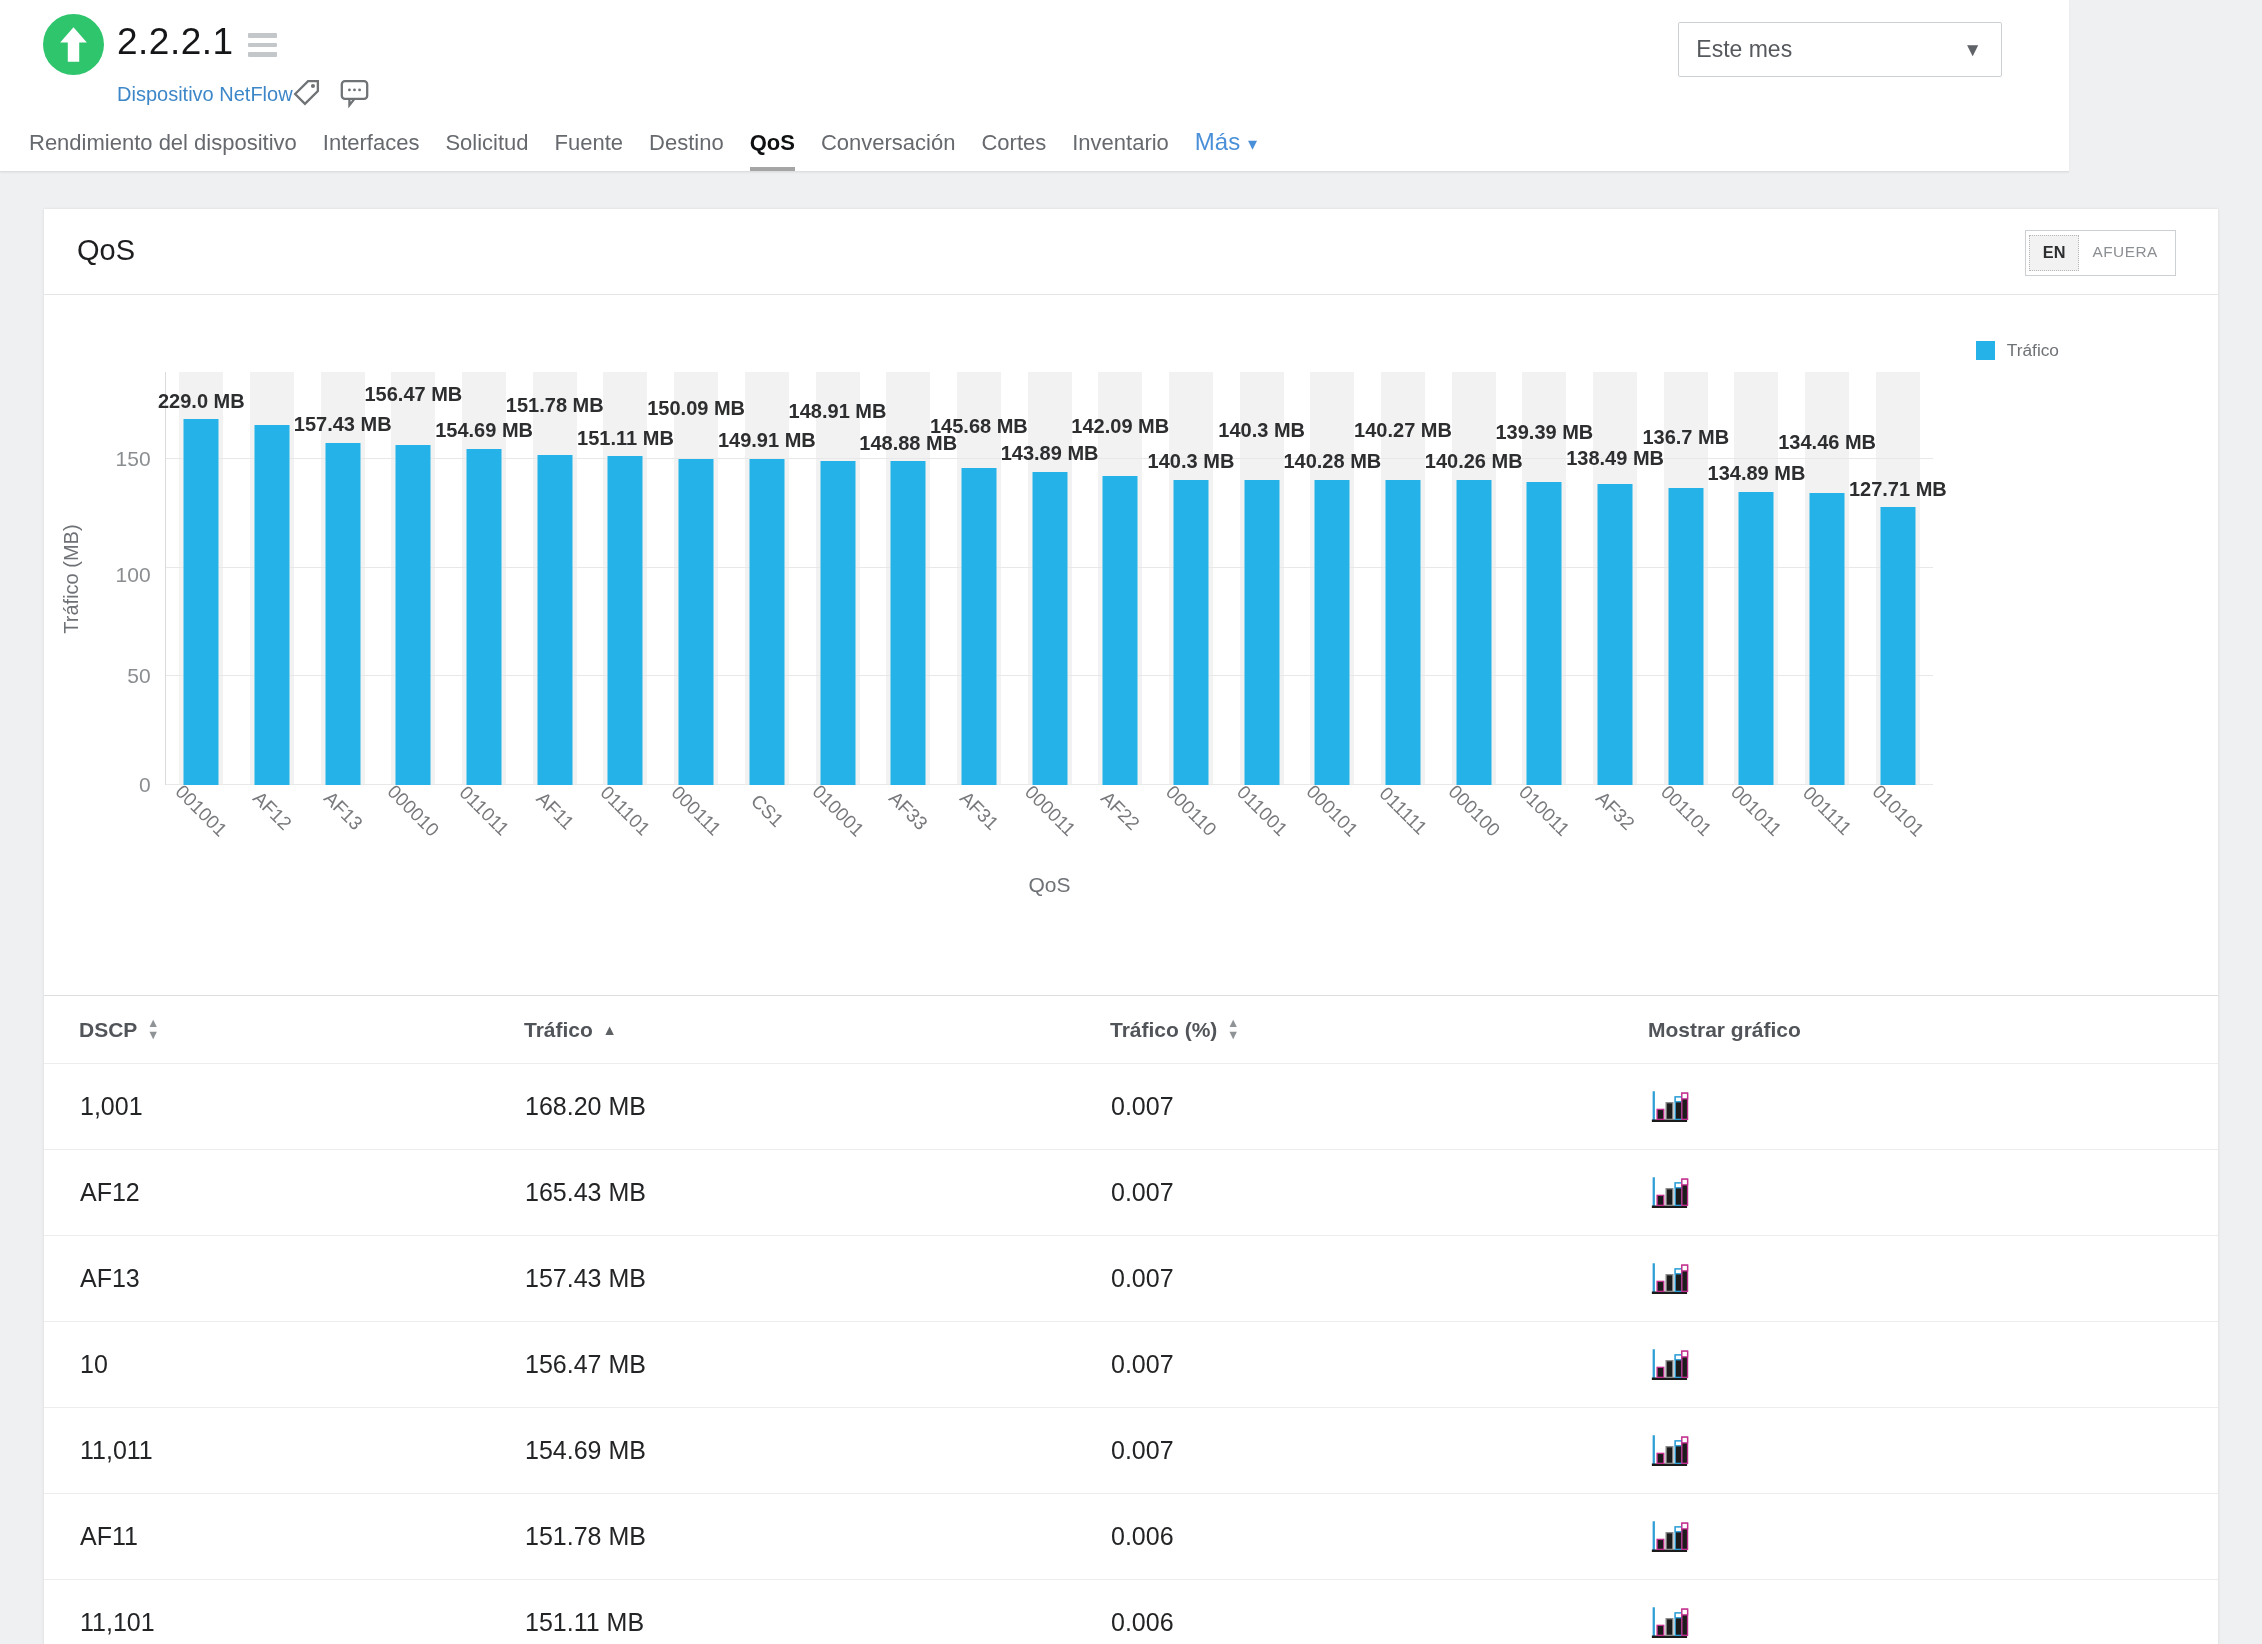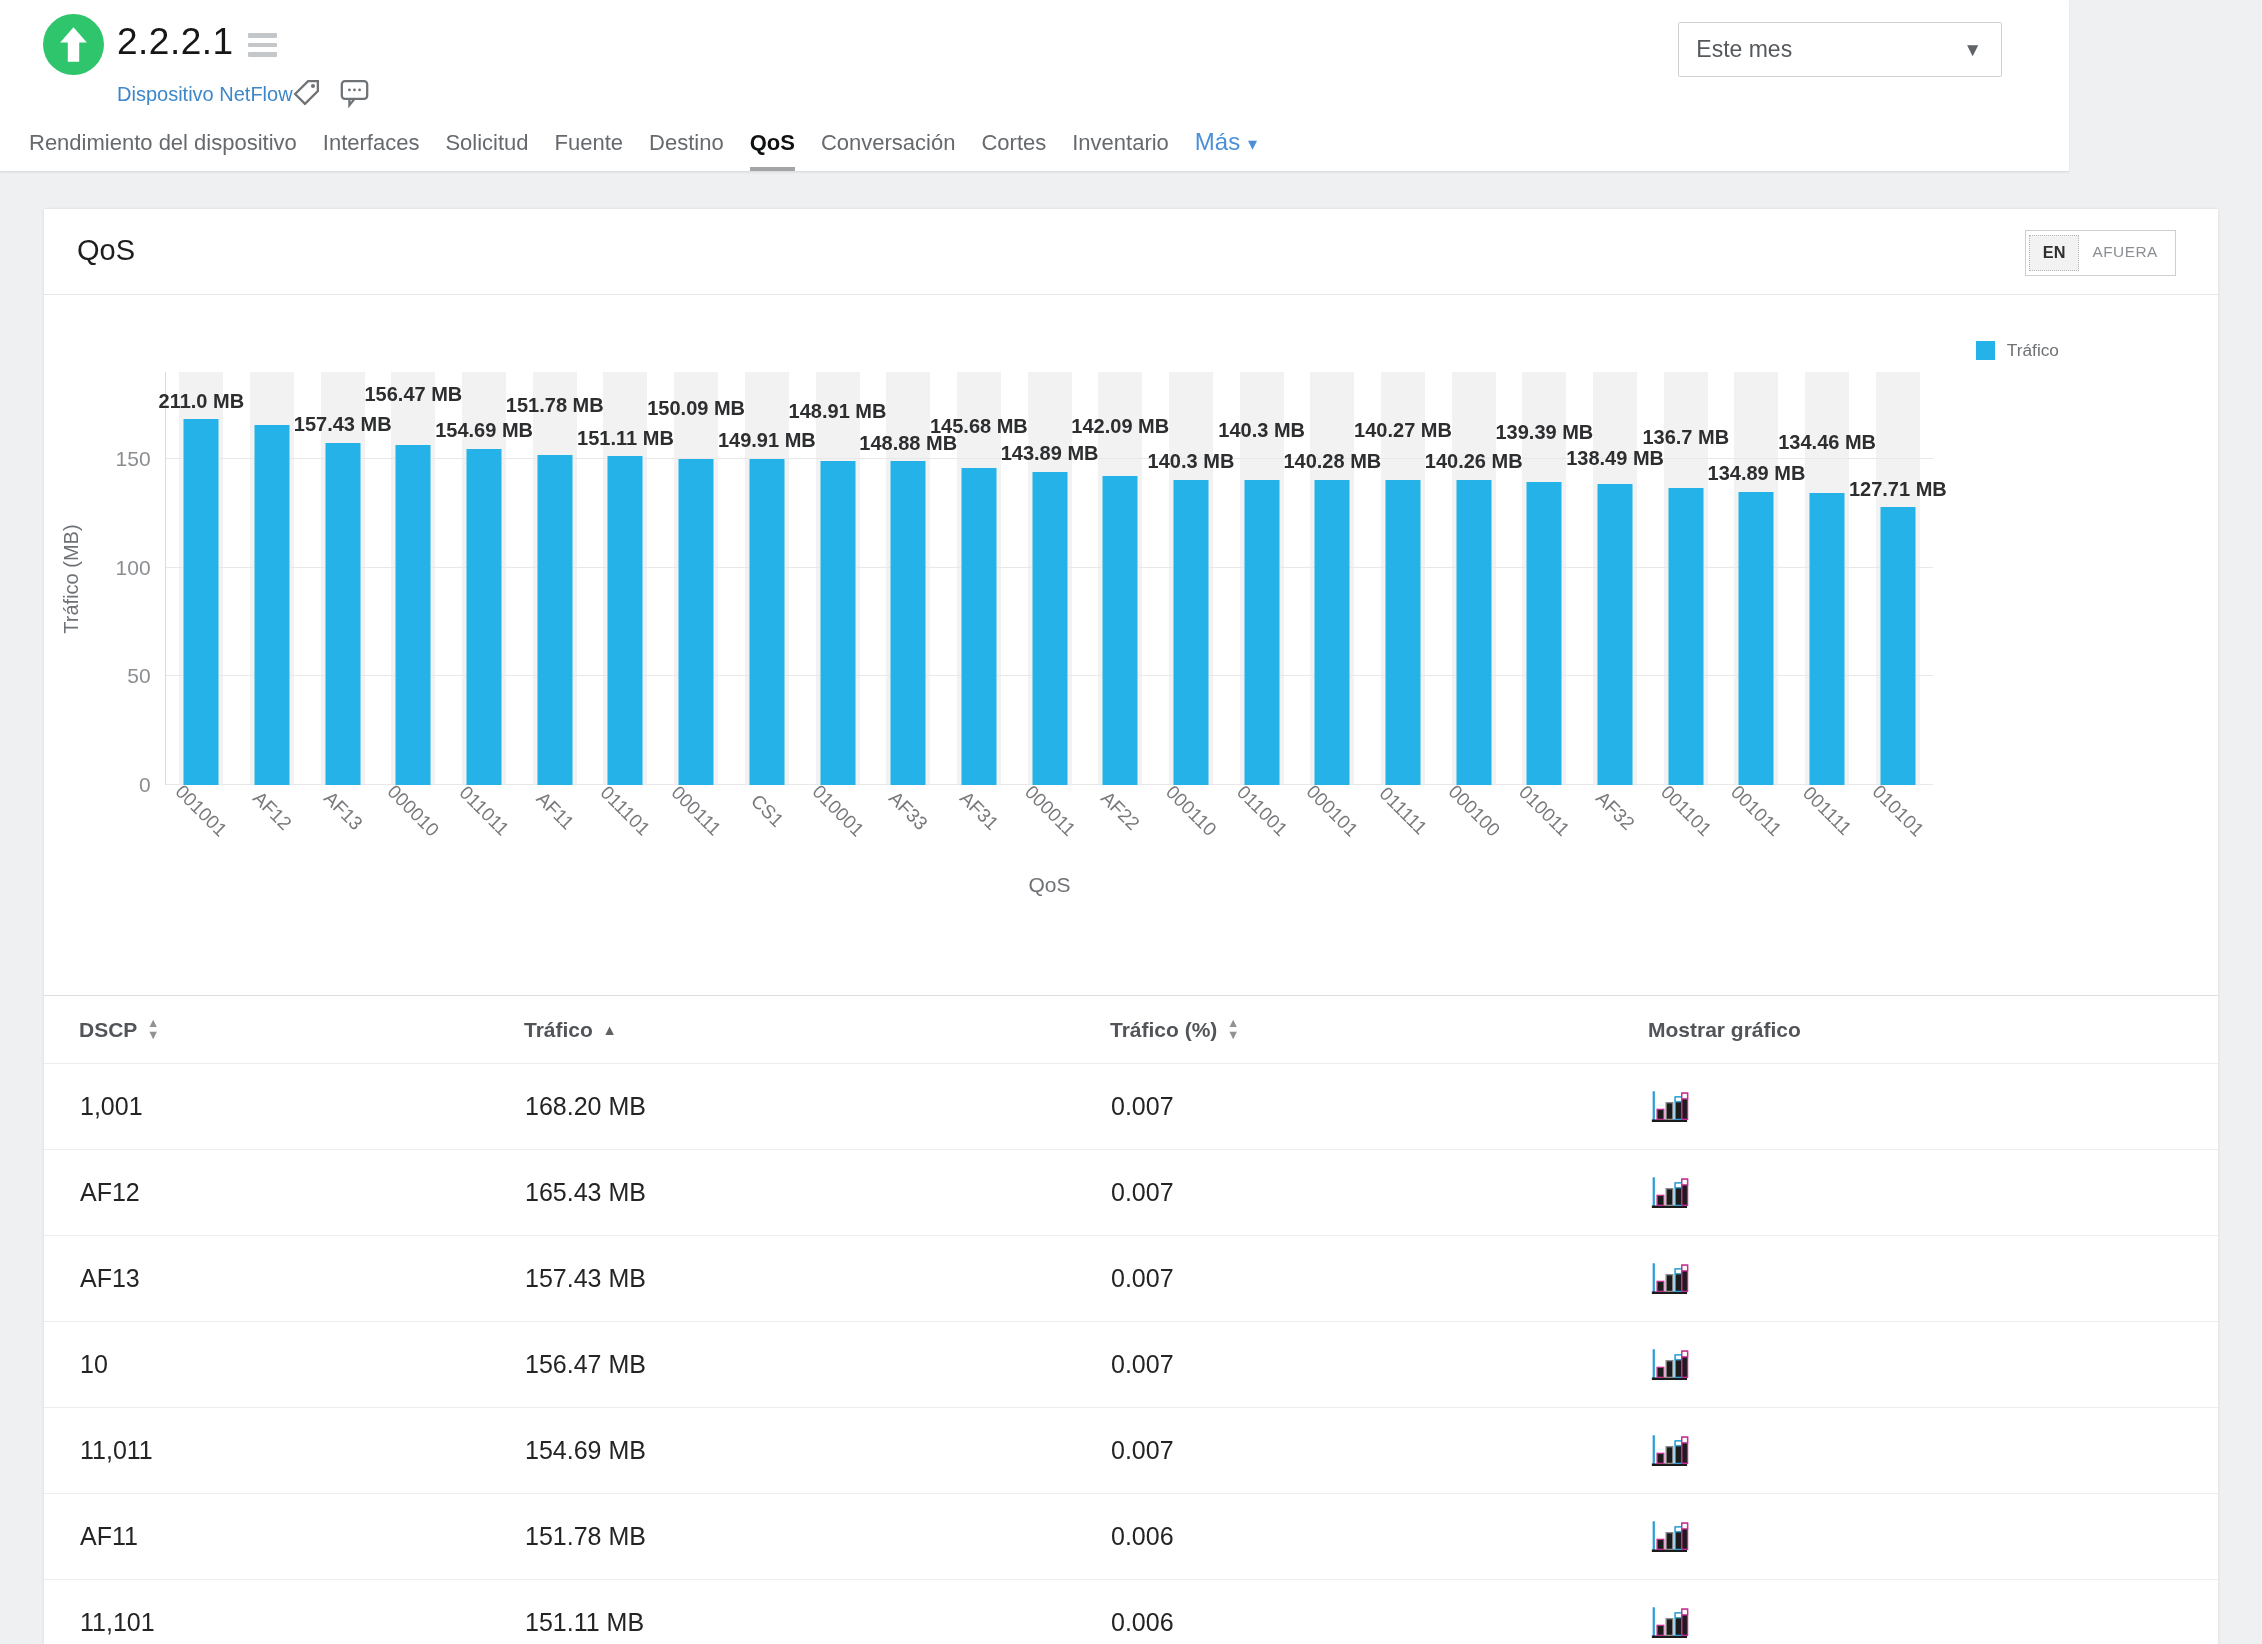--- a/index.html
+++ b/index.html
@@ -139,21 +139,21 @@
       <div class="legend">
         <span class="sw" style="background: rgb(37, 178, 232);"></span>
         <span class="lab">Tráfico</span>
       </div>
       <div class="plot">
         <div class="ytitle">Tráfico (MB)</div>
         <div class="slots">
             <div class="slot">
               <div class="band"></div>
               <div class="bar" style="height: 366px; background: rgb(37, 178, 232);"></div>
-              <div class="blabel" style="bottom: 372px;">211.0 MB</div>
+              <div class="blabel" style="bottom: 372px;">229.0 MB</div>
               <div class="xlab">001001</div>
             </div>
             <div class="slot">
               <div class="band"></div>
               <div class="bar" style="height: 360px; background: rgb(37, 178, 232);"></div>
               <div class="xlab">AF12</div>
             </div>
             <div class="slot">
               <div class="band"></div>
               <div class="bar" style="height: 342px; background: rgb(37, 178, 232);"></div>
@@ -292,21 +292,21 @@
               <div class="blabel" style="bottom: 284px;">127.71 MB</div>
               <div class="xlab">010101</div>
             </div>
           </div>
         <div class="xtitle">QoS</div>
       <div class="gline" style="bottom: 0px;"></div>
           <div class="ytick" style="bottom: 0px;">0</div>
           <div class="gline" style="bottom: 109px;"></div>
           <div class="ytick" style="bottom: 109px; margin-top: 35px;">50</div>
           <div class="gline" style="bottom: 217px;"></div>
-          <div class="ytick" style="bottom: 217px;">100</div>
+          <div class="ytick" style="bottom: 210px;">100</div>
           <div class="gline" style="bottom: 326px;"></div>
           <div class="ytick" style="bottom: 326px;">150</div>
         </div>
     </div>
 
     <div class="table-section">
       <div class="trow thead">
           <div class="hcell">
             <span>DSCP</span>
             <span class="sort-both">

